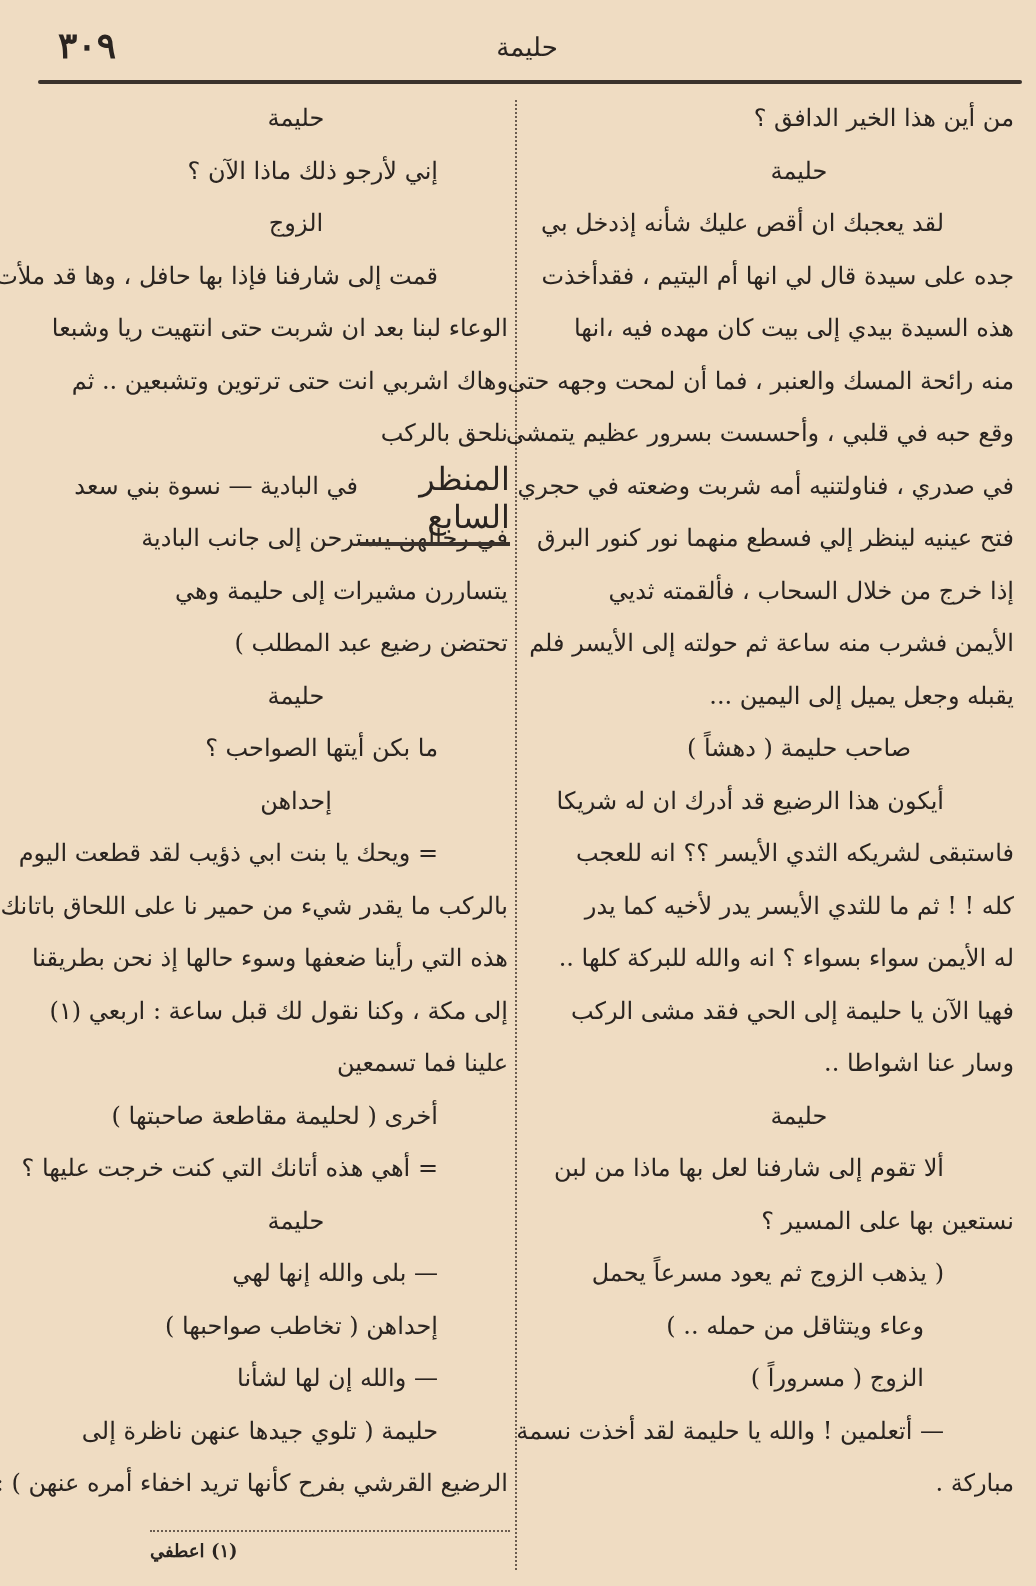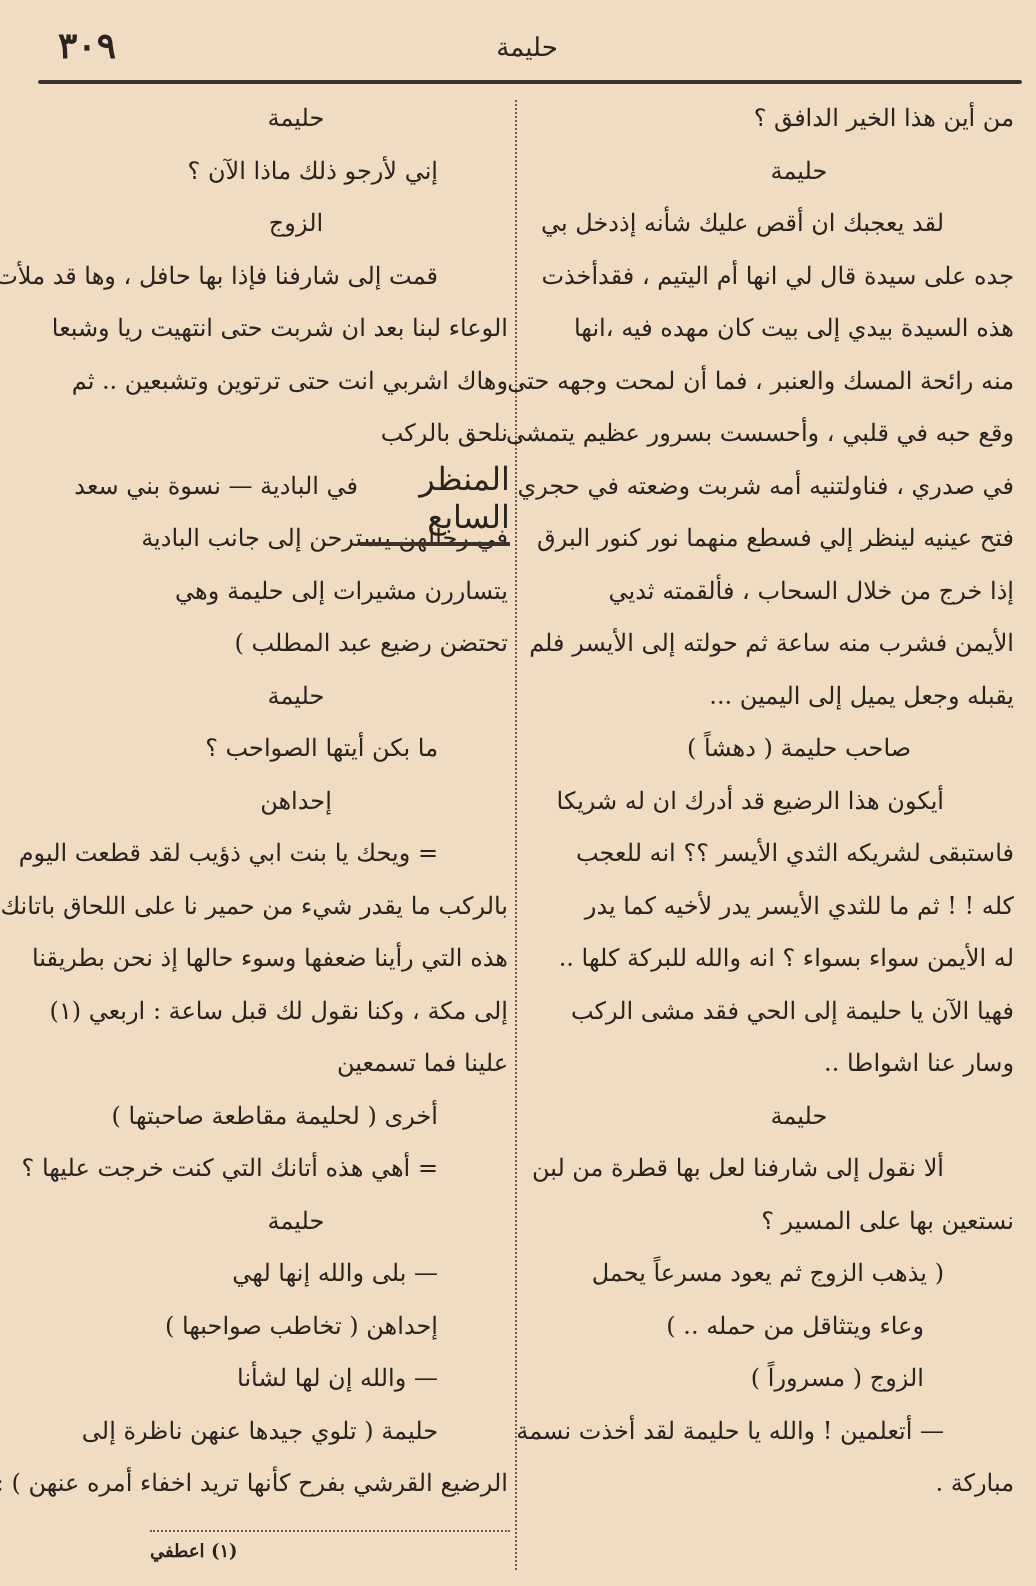--- a/index.html
+++ b/index.html
@@ -83,21 +83,21 @@
     <div class="line">الأيمن فشرب منه ساعة ثم حولته إلى الأيسر فلم</div>
     <div class="line">يقبله وجعل يميل إلى اليمين ...</div>
     <div class="line speaker">صاحب حليمة ( دهشاً )</div>
     <div class="line indent">أيكون هذا الرضيع قد أدرك ان له شريكا</div>
     <div class="line">فاستبقى لشريكه الثدي الأيسر ؟؟ انه للعجب</div>
     <div class="line">كله ! ! ثم ما للثدي الأيسر يدر لأخيه كما يدر</div>
     <div class="line">له الأيمن سواء بسواء ؟ انه والله للبركة كلها ..</div>
     <div class="line">فهيا الآن يا حليمة إلى الحي فقد مشى الركب</div>
     <div class="line">وسار عنا اشواطا ..</div>
     <div class="line speaker">حليمة</div>
-    <div class="line indent">ألا نقول إلى شارفنا لعل بها قطرة من لبن</div>
+    <div class="line indent">ألا تقوم إلى شارفنا لعل بها ماذا من لبن</div>
     <div class="line">نستعين بها على المسير ؟</div>
     <div class="line indent">( يذهب الزوج ثم يعود مسرعاً يحمل</div>
     <div class="line stage">وعاء ويتثاقل من حمله .. )</div>
     <div class="line stage">الزوج ( مسروراً )</div>
     <div class="line indent">— أتعلمين ! والله يا حليمة لقد أخذت نسمة</div>
     <div class="line">مباركة .</div>
   </div>
 
   <div class="column col-left">
     <div class="line speaker">حليمة</div>

